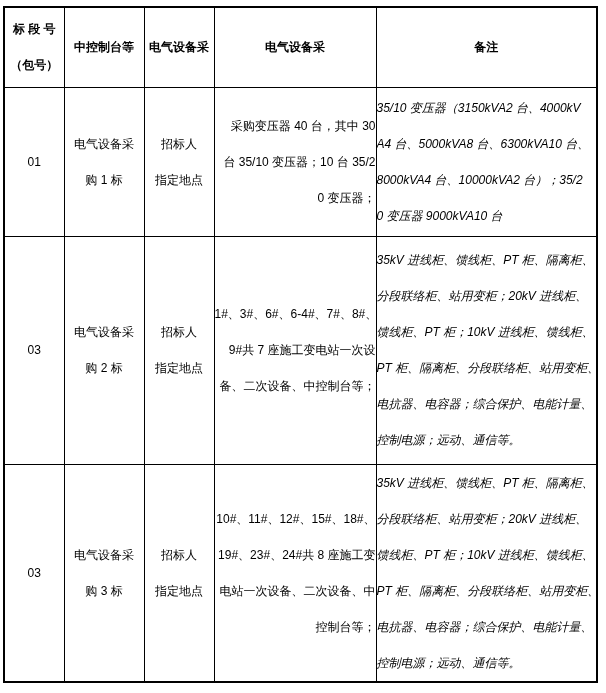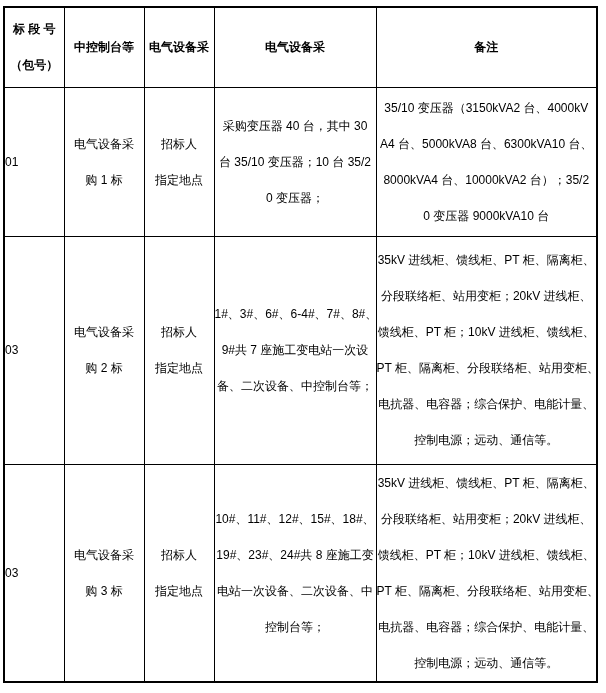--- a/index.html
+++ b/index.html
@@ -36,25 +36,25 @@
     padding: 0;
   }
   table.bid-table th {
     font-weight: bold;
     text-align: center;
   }
   tr.header-row   { height: 80px; }
   tr.row-1        { height: 149px; }
   tr.row-2        { height: 228px; }
   tr.row-3        { height: 217px; }
-  .col-no        { }
+  .col-no        { text-align: center; }
   .col-name      { text-align: center; }
   .col-delivery  { text-align: center; padding-left: 8px; }
-  .col-work      { text-align: center; padding-left: 5px; padding-right: 3px; }
-  .col-remark    { text-align: center; padding-left: 2px; padding-right: 2px; }
+  .col-work      { text-align: right; padding-left: 5px; padding-right: 3px; }
+  .col-remark    { padding-left: 2px; padding-right: 2px; font-style: italic; }
 </style>
 </head>
 <body>
 
 <div class="page">
   <table class="bid-table">
     <colgroup>
       <col style="width:60px">
       <col style="width:80px">
       <col style="width:70px">

